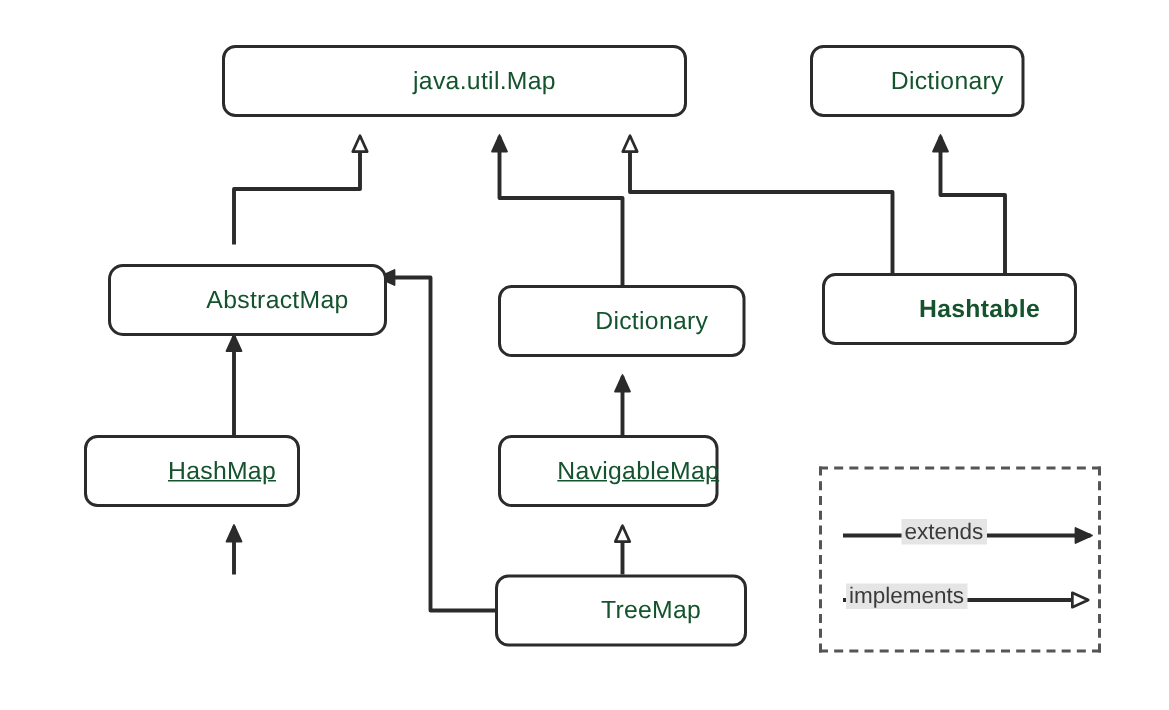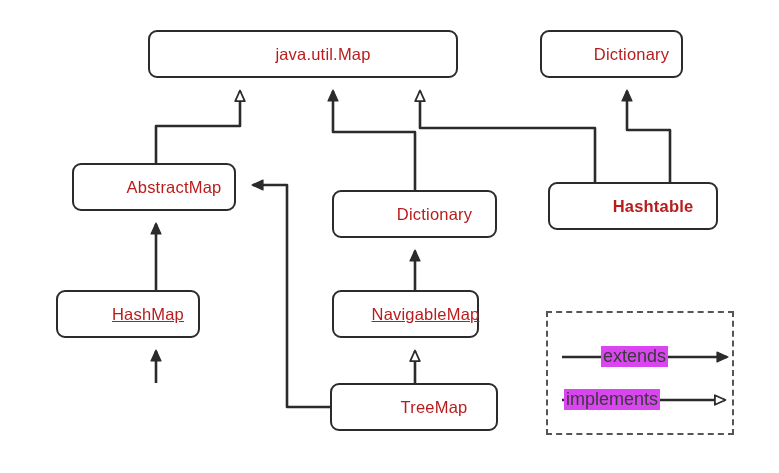--- a/index.html
+++ b/index.html
@@ -24,38 +24,38 @@
   }
   .uml-box {
     position: absolute;
     box-sizing: border-box;
     border: 2.2px solid #2b2b2b;
     border-radius: 9px;
     background: #ffffff;
     display: flex;
     align-items: center;
     justify-content: center;
-    color: #b91c1c;
+    color: #14532d;
     font-size: 16.5px;
     letter-spacing: 0.2px;
     z-index: 2;
     padding-left: 40px;
   }
   .legend-box {
     position: absolute;
     box-sizing: border-box;
     border: 2px dashed #555555;
     background: #ffffff;
     z-index: 2;
   }
   .legend-label {
     position: absolute;
     color: #3a3a3a;
-    font-size: 18px;
-    background: #d946ef;
+    font-size: 15px;
+    background: #e5e5e5;
     padding: 0 2px;
     white-space: nowrap;
     z-index: 4;
     text-align: center;
   }
   #legend-svg {
     position: absolute;
     left: 0;
     top: 0;
     width: 100%;
@@ -109,21 +109,21 @@
   </svg>
 
   <div class="uml-box" style="left:148px; top:30px; width:310px; height:48px;">
     <span>java.util.Map</span>
   </div>
 
   <div class="uml-box" style="left:540px; top:30px; width:143px; height:48px;">
     <span>Dictionary</span>
   </div>
 
-  <div class="uml-box" style="left:72px; top:163px; width:164px; height:48px;">
+  <div class="uml-box" style="left:72px; top:176px; width:186px; height:48px;border-radius:10px;">
     <span>AbstractMap</span>
   </div>
 
   <div class="uml-box" style="left:332px; top:190px; width:165px; height:48px;">
     <span>Dictionary</span>
   </div>
 
   <div class="uml-box" style="left:548px; top:182px; width:170px; height:48px;font-weight:bold;">
     <span>Hashtable</span>
   </div>

